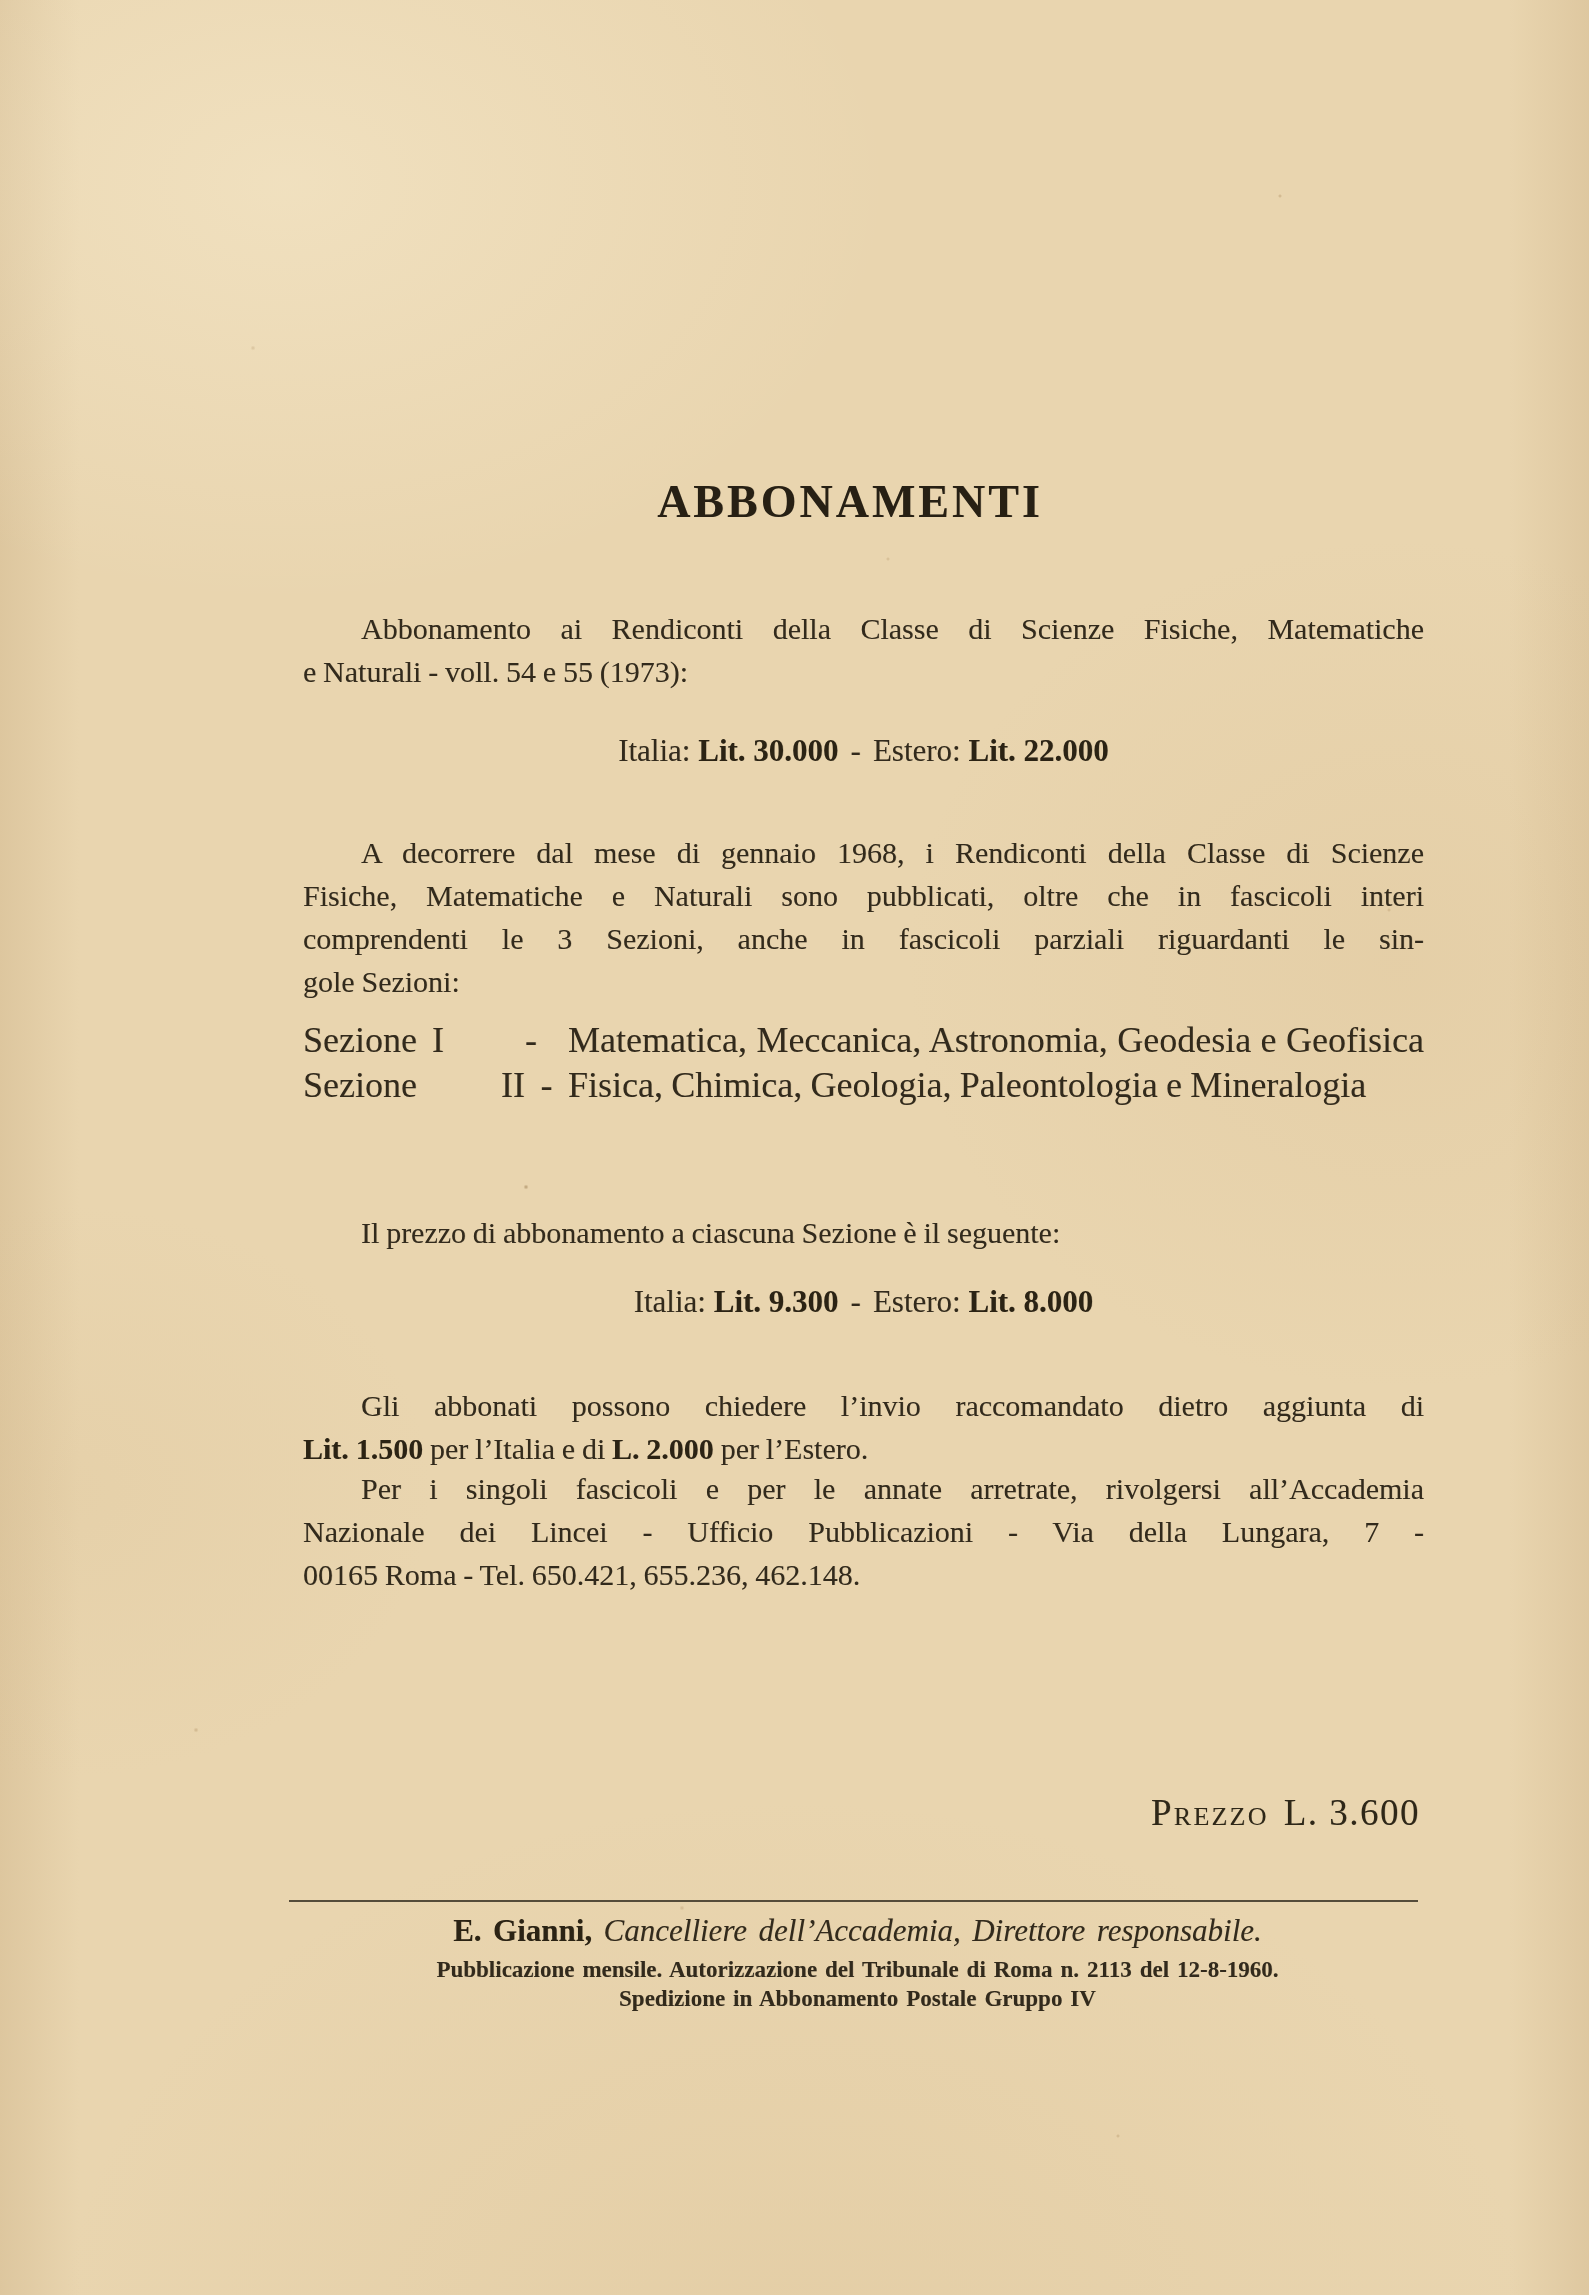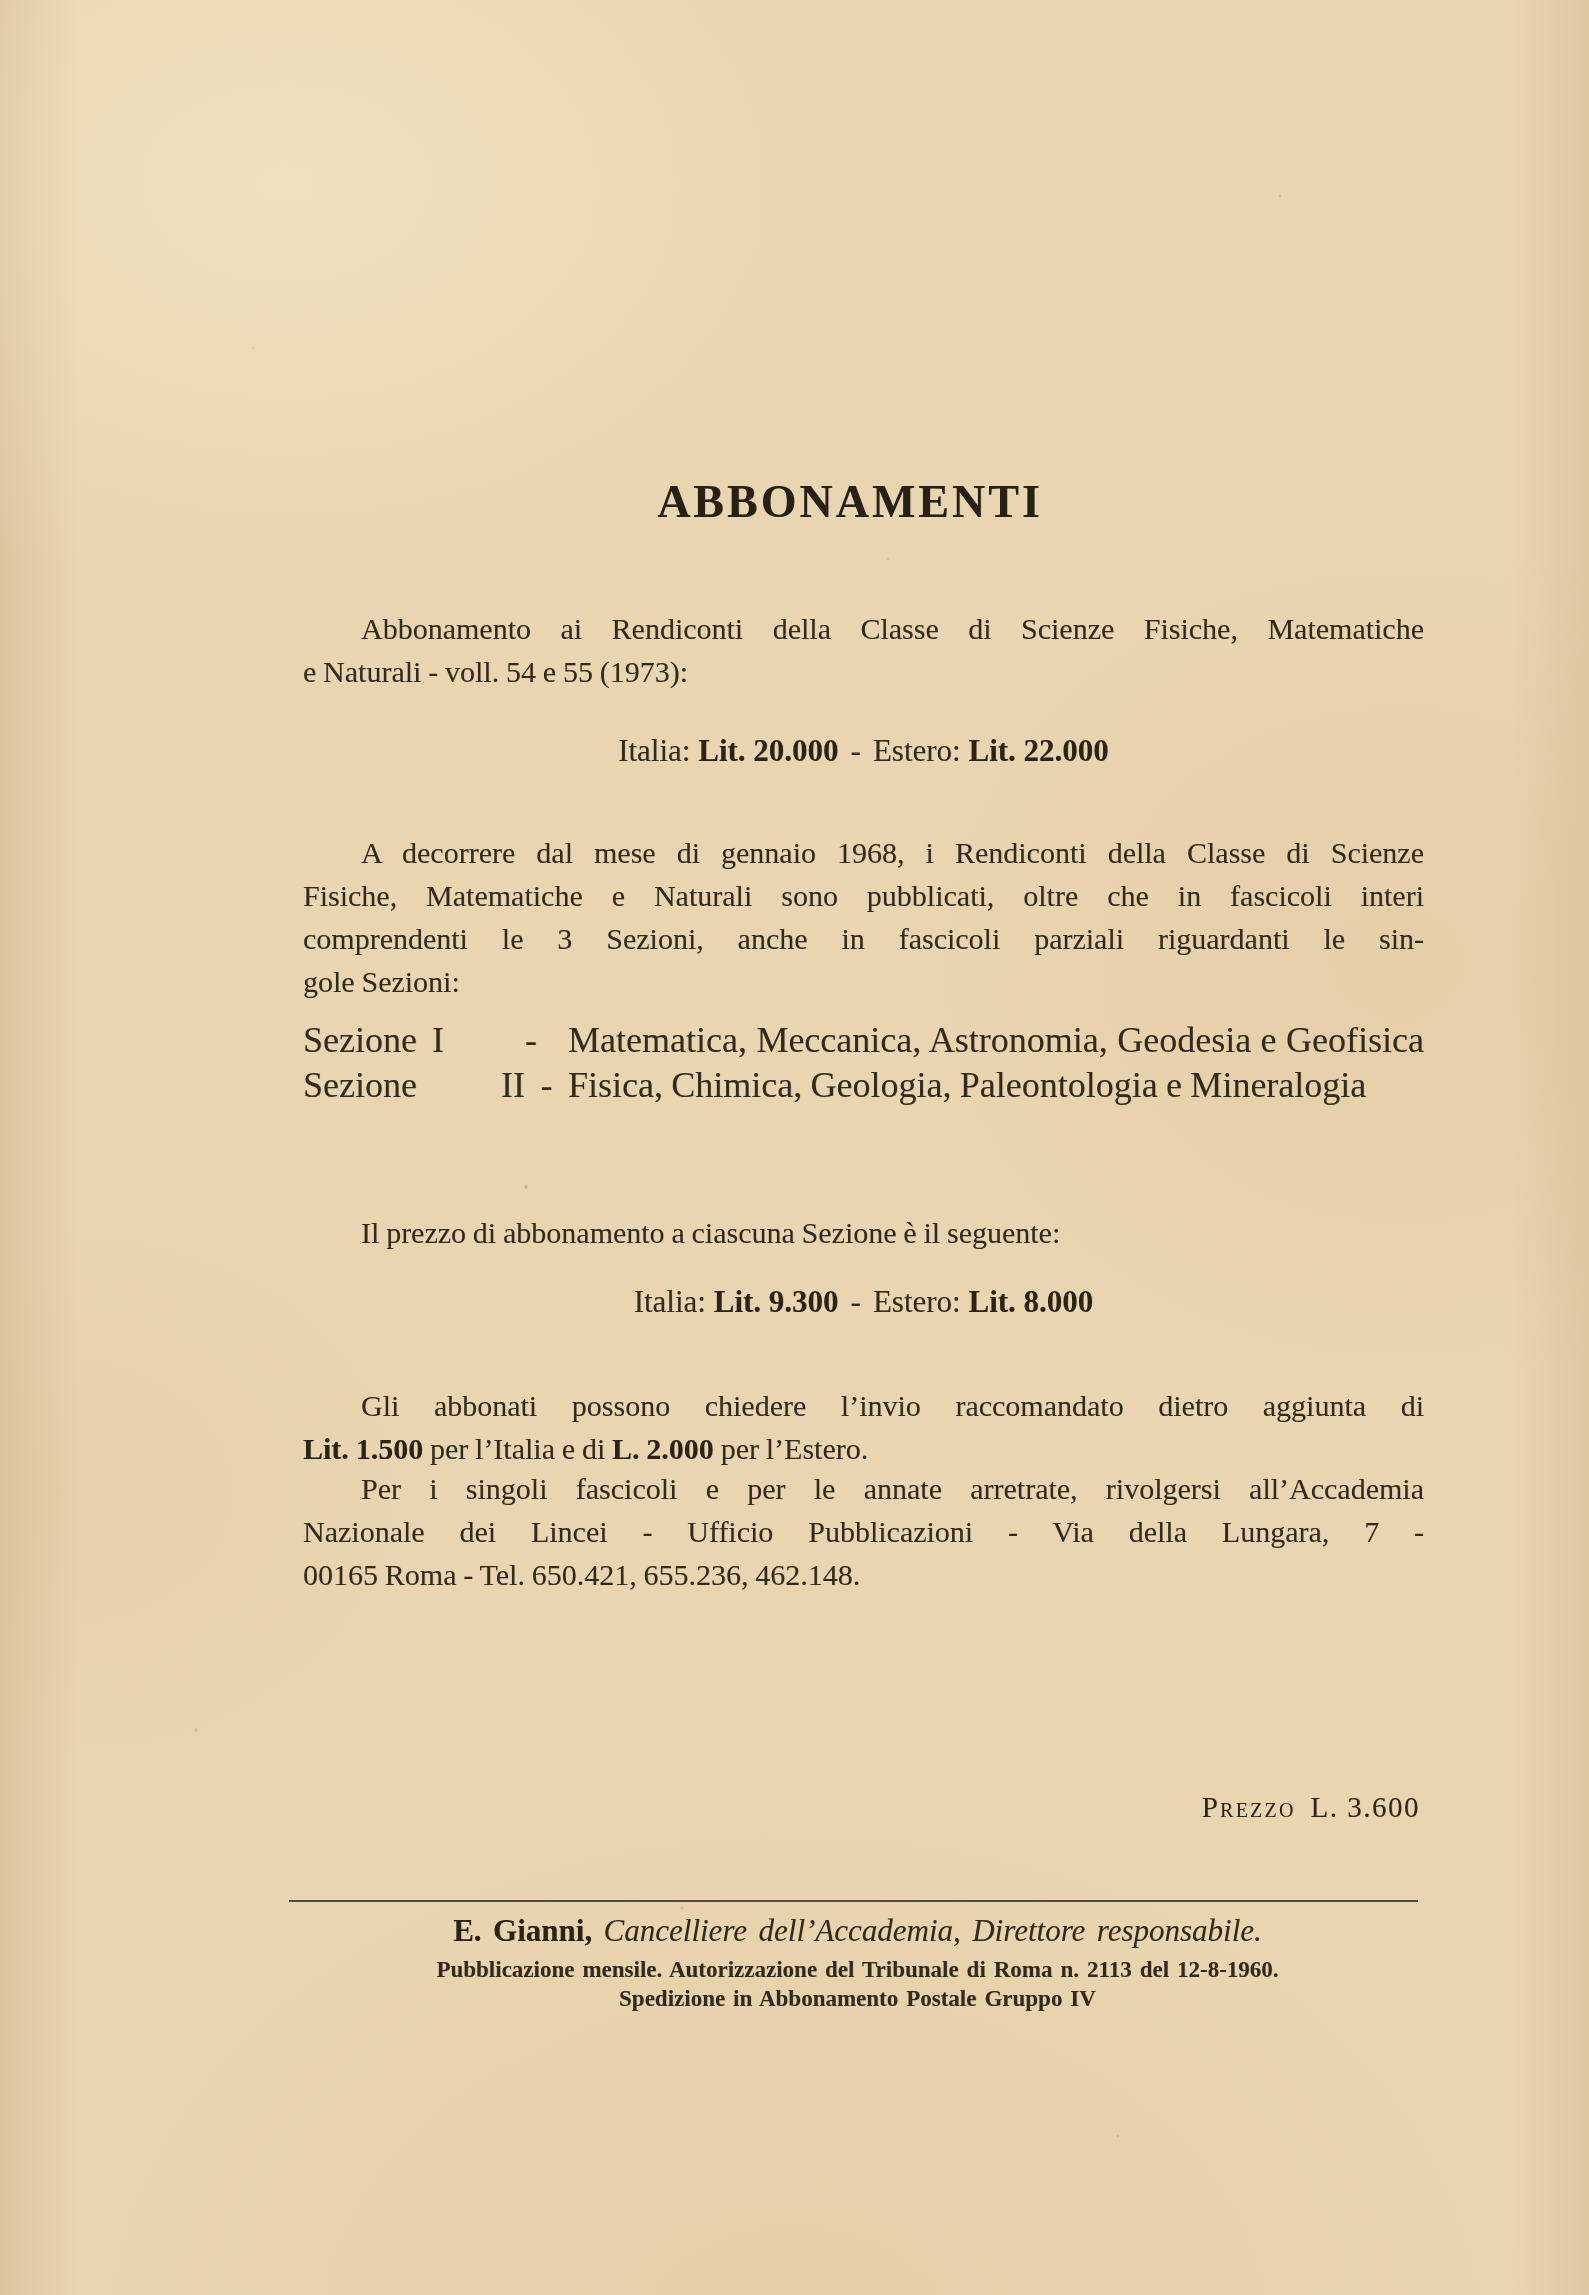--- a/index.html
+++ b/index.html
@@ -47,21 +47,21 @@
   .section-row{font-size:36px;line-height:45px;word-spacing:-0.7px;}
   .sec-label{display:inline-block;width:129px;}
   .sec-num{display:inline-block;width:93px;text-align:right;}
   .sec-dash{display:inline-block;width:43px;text-align:center;}
   .rule{
     left:289px;top:1900px;width:1129px;height:2.2px;
     background:#554c3a;
   }
   .prezzo{
     top:1791px;right:169px;
-    font-size:29px;color:#2e2718;letter-spacing:1.5px;
+    font-size:37px;color:#2e2718;letter-spacing:1.5px;
   }
   .prezzo .sc{font-variant:small-caps;letter-spacing:2.2px;}
   .prezzo .pv{margin-left:15px;}
   .footer-line1{
     left:280px;width:1155px;top:1912px;
     text-align:center;font-size:31px;line-height:37px;word-spacing:3.7px;
   }
   .footer-line1 i{font-style:italic;font-weight:normal;color:#322a1c;}
   .footer-small{
     left:280px;width:1155px;
@@ -76,21 +76,21 @@
 
   <div class="abs title">ABBONAMENTI</div>
 
   <div class="abs col softink" style="top:607px">
     <div class="line jline indent">Abbonamento ai Rendiconti della Classe di Scienze Fisiche, Matematiche</div>
     <div class="line">e Naturali - voll. 54 e 55 (1973):</div>
   </div>
 
   <div class="abs col center softink price-line" style="top:733px">
     <span>Italia:</span>
-    <b>Lit. 20.000</b><span class="sep">-</span><span>Estero:</span>
+    <b>Lit. 30.000</b><span class="sep">-</span><span>Estero:</span>
     <b>Lit. 22.000</b>
   </div>
 
   <div class="abs col softink" style="top:831px">
     <div class="line jline indent">A decorrere dal mese di gennaio 1968, i Rendiconti della Classe di Scienze</div>
     <div class="line jline">Fisiche, Matematiche e Naturali sono pubblicati, oltre che in fascicoli interi</div>
     <div class="line jline">comprendenti le 3 Sezioni, anche in fascicoli parziali riguardanti le sin-</div>
     <div class="line">gole Sezioni:</div>
   </div>
 

